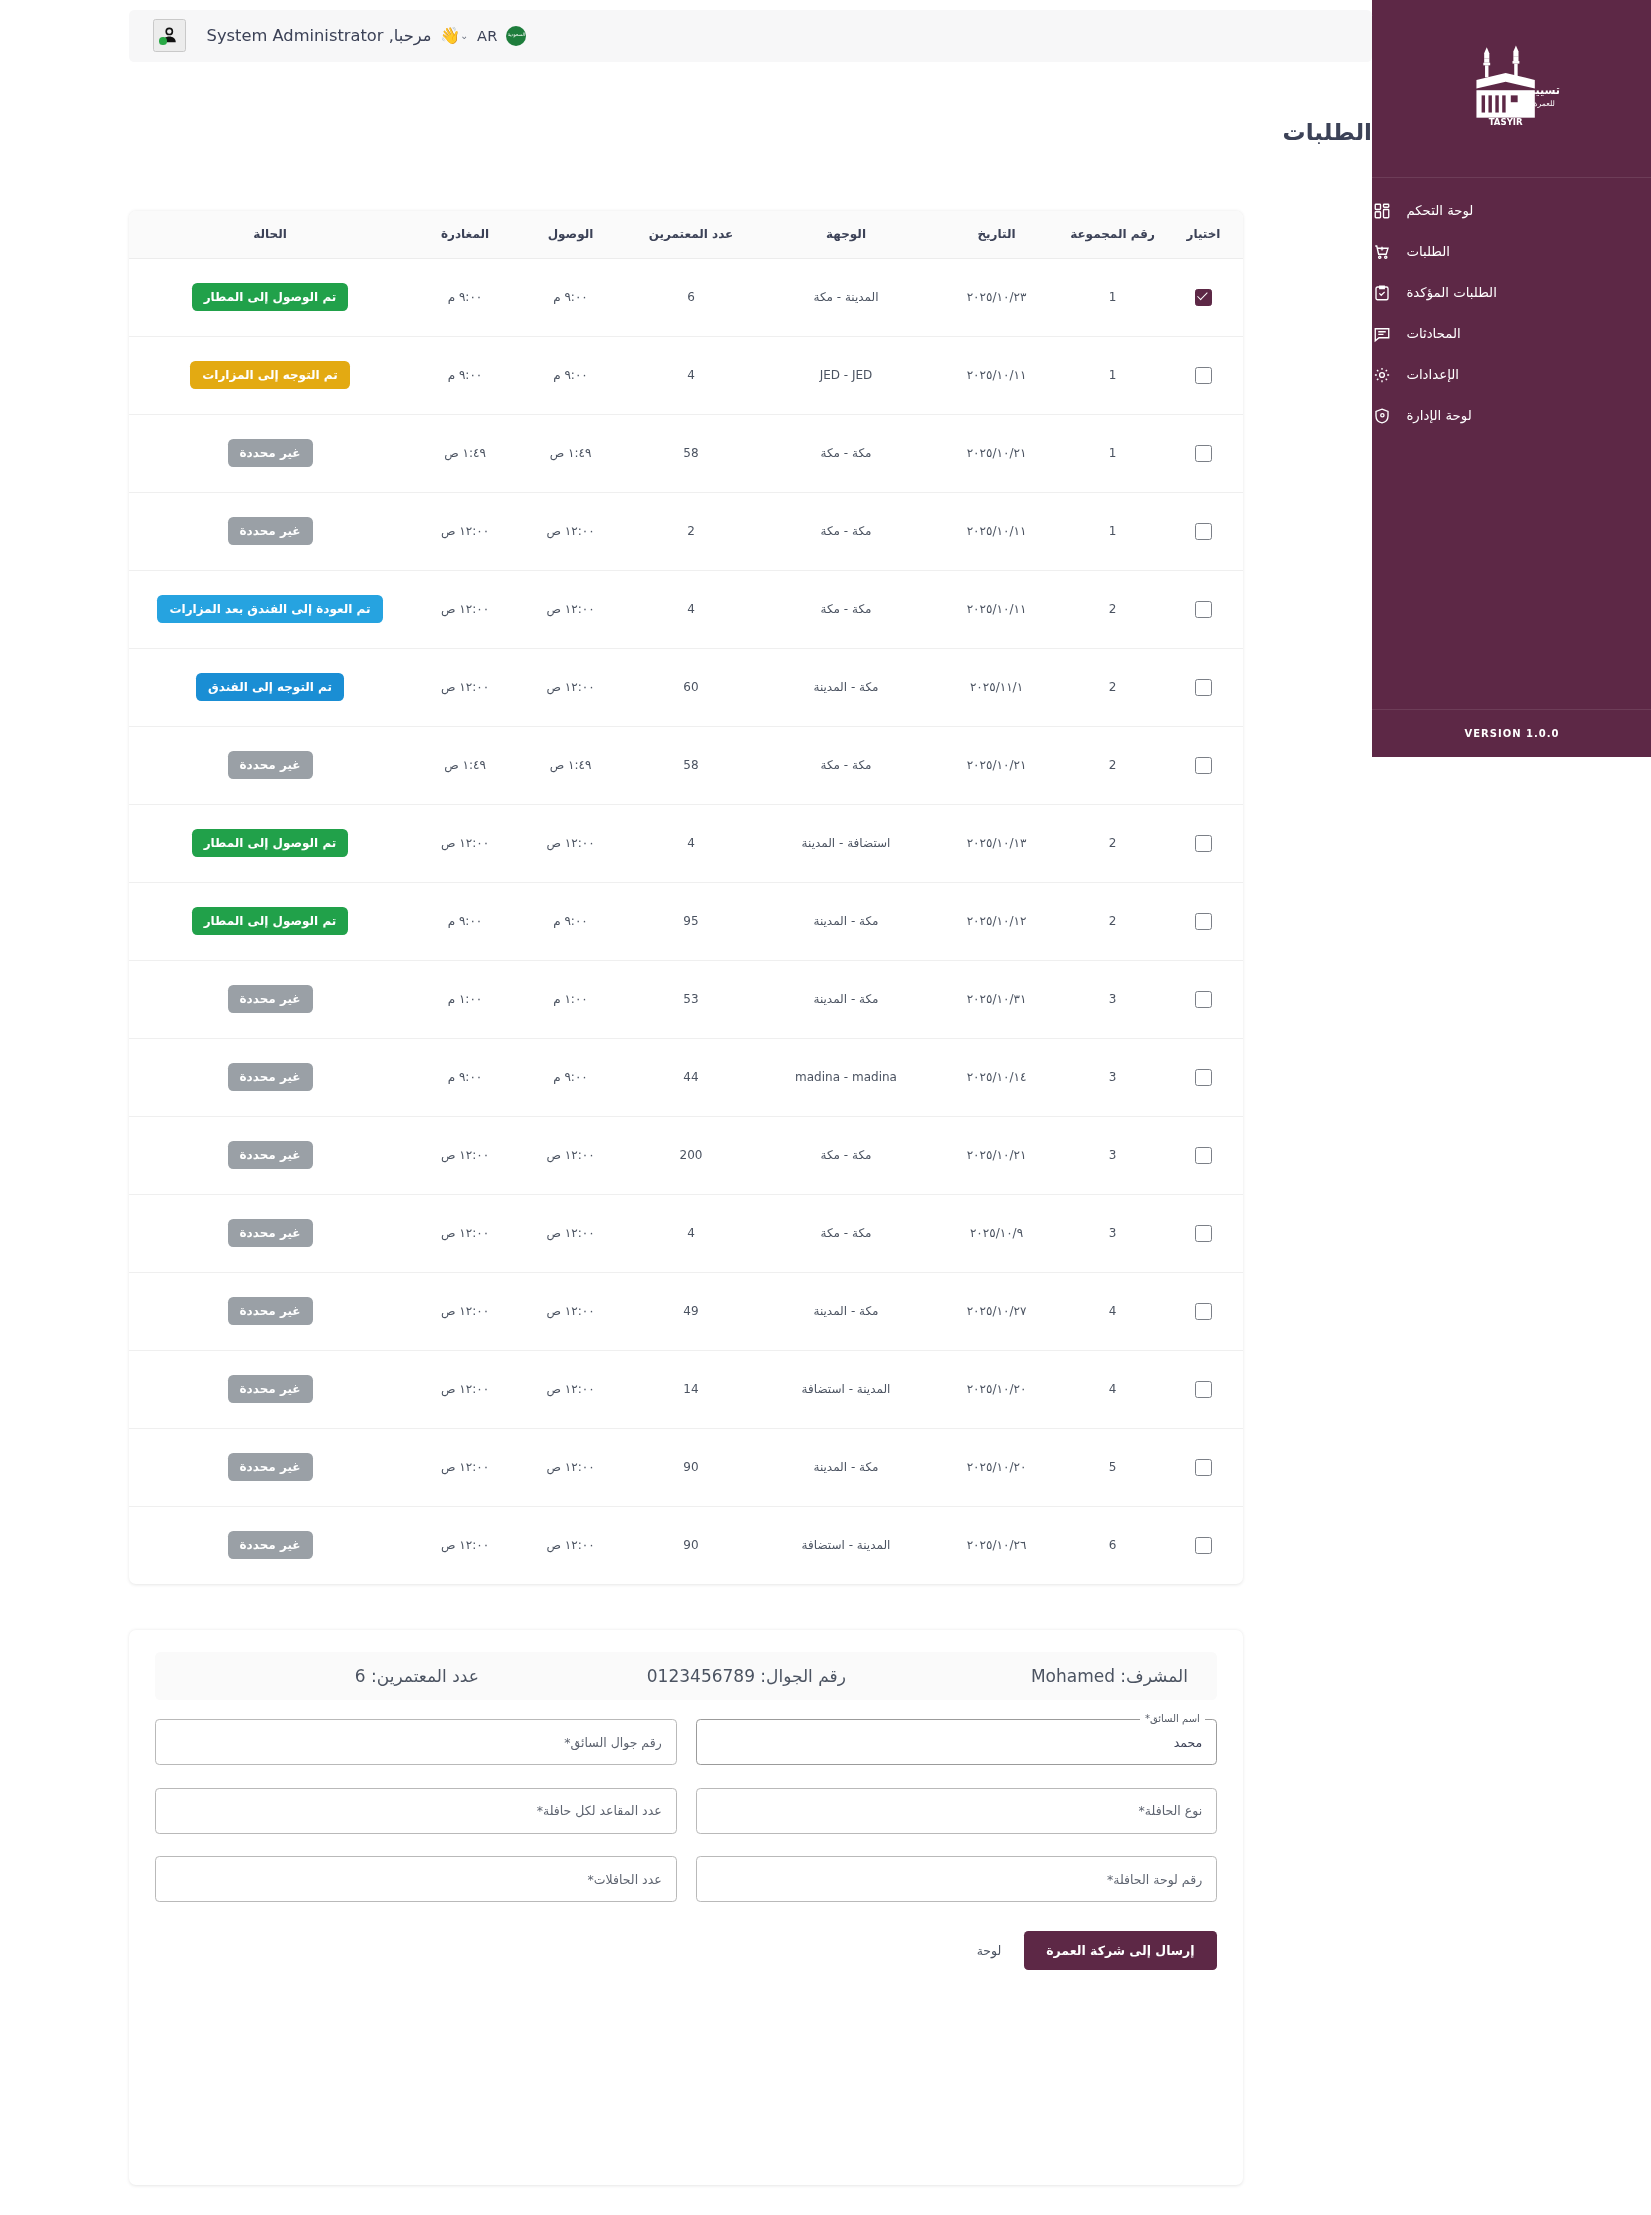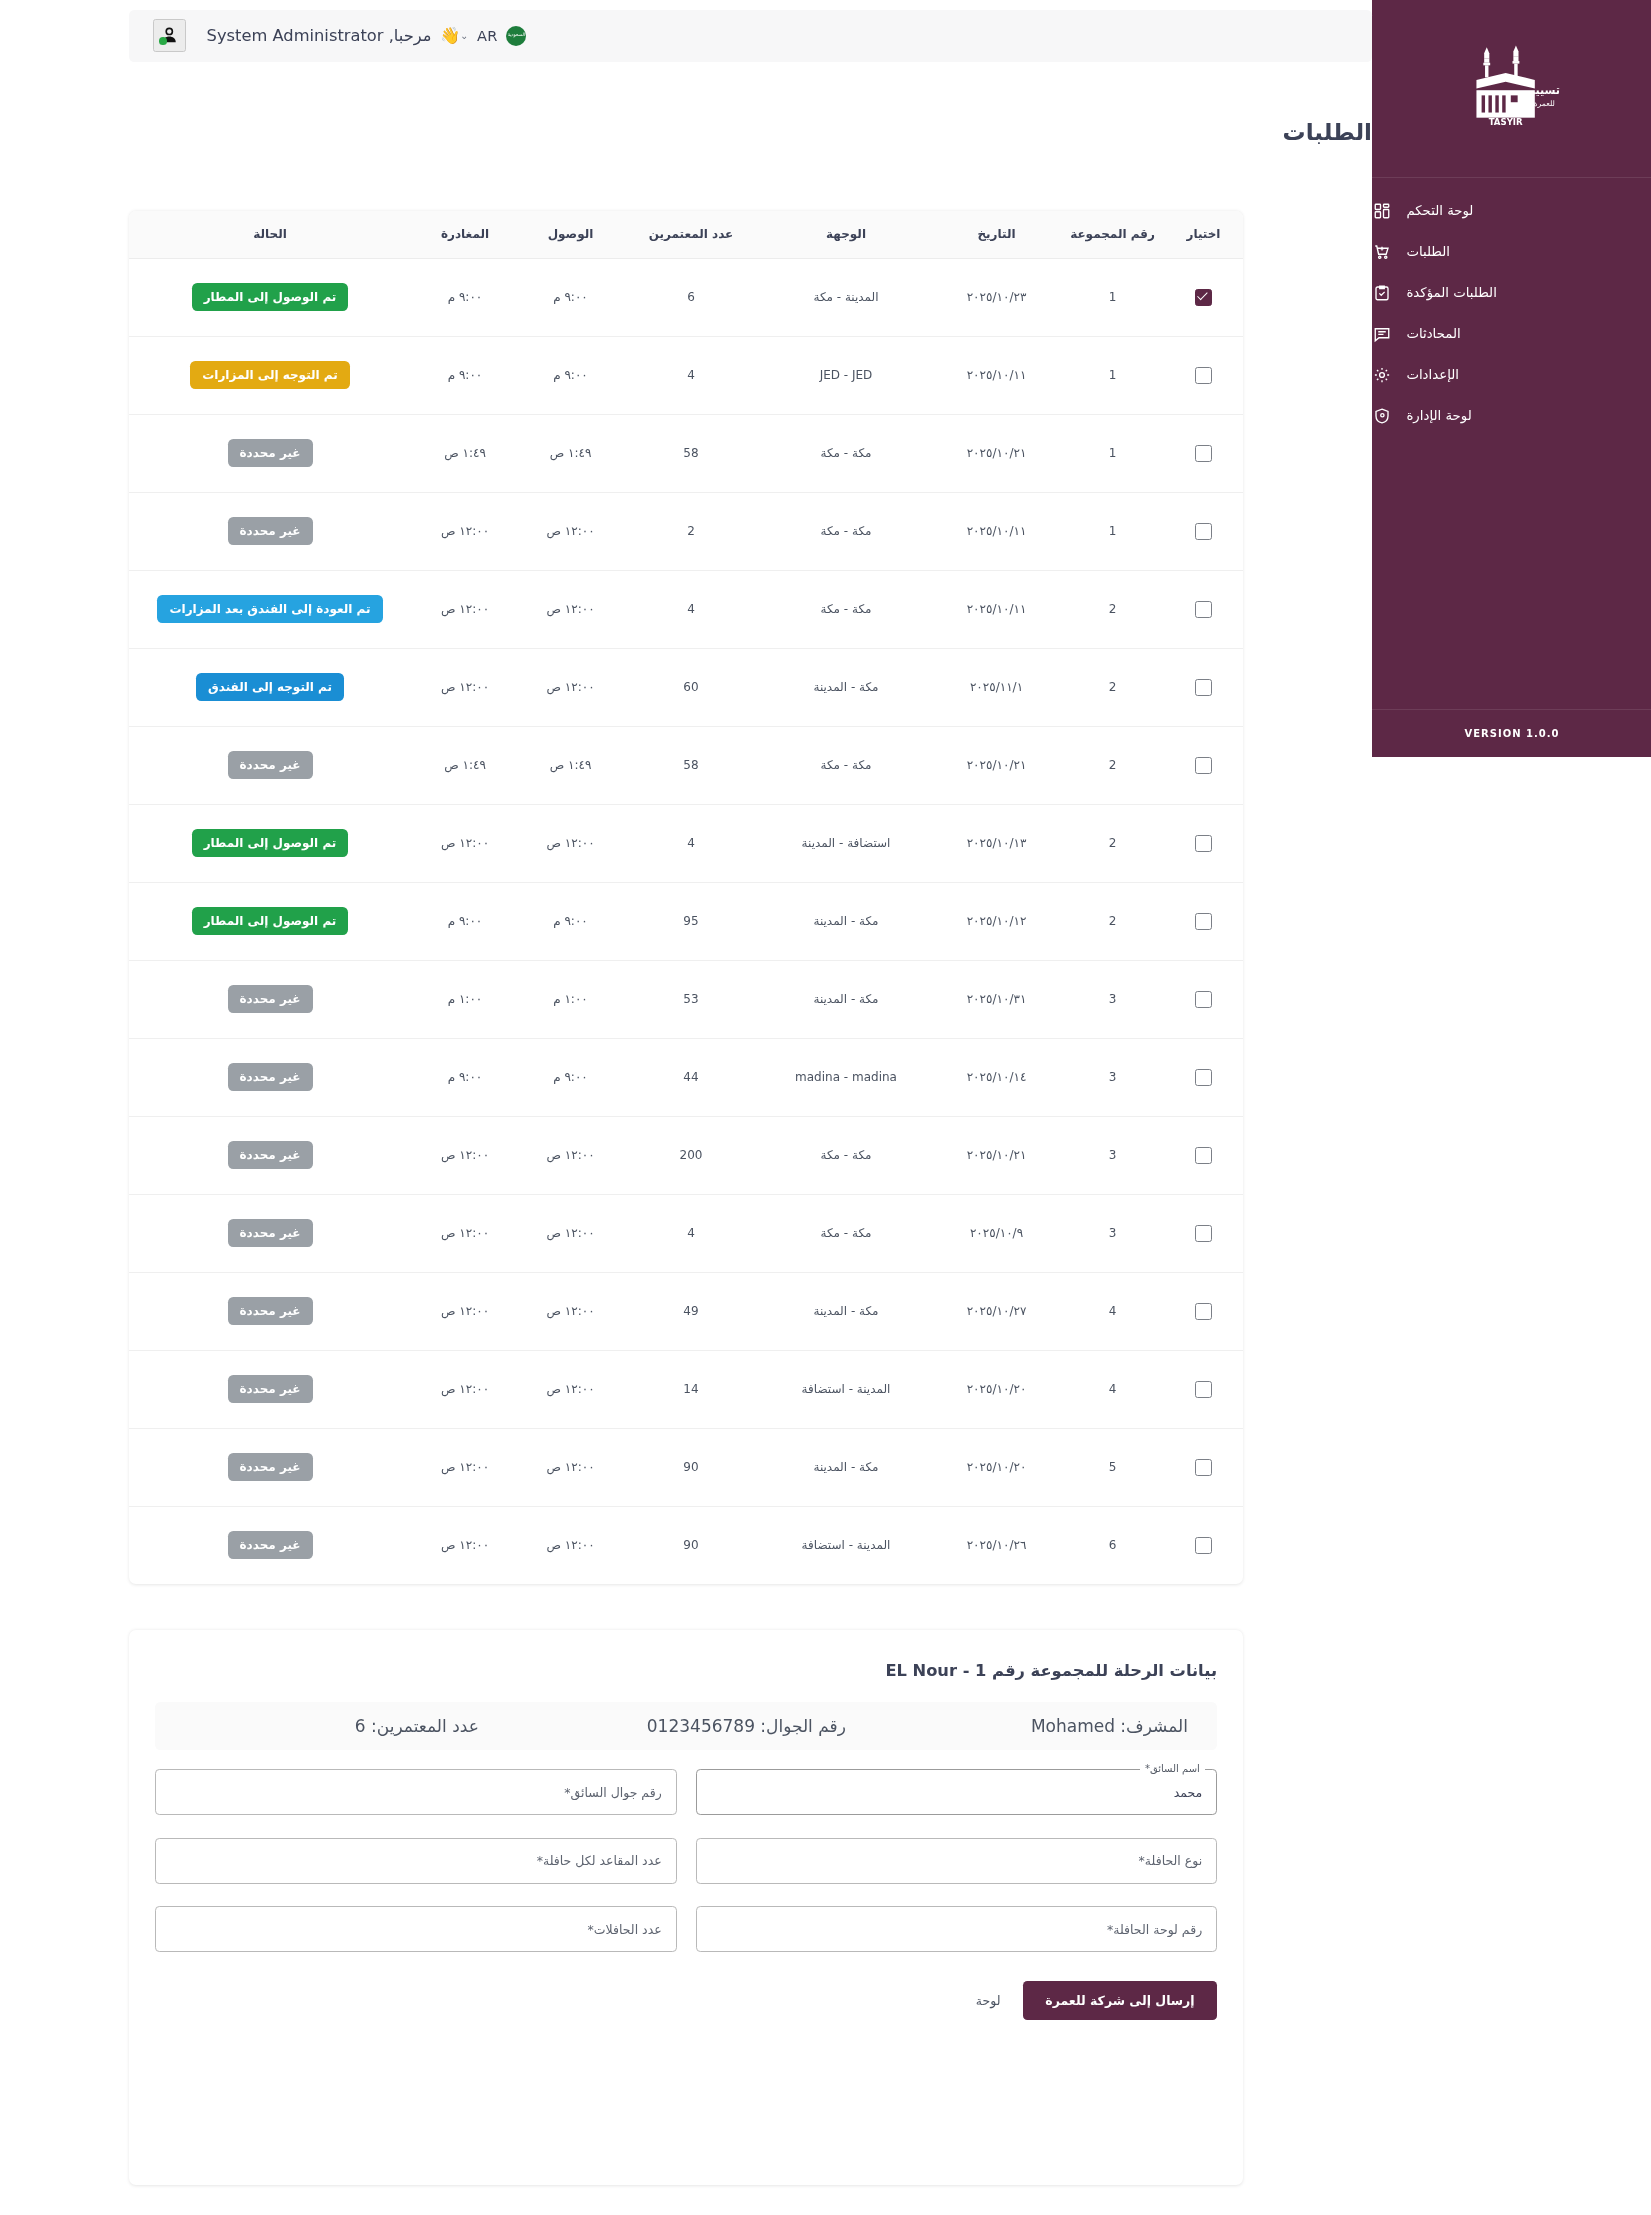--- a/index.html
+++ b/index.html
@@ -582,21 +582,20 @@
             <td>90</td>
             <td>١٢:٠٠ ص</td>
             <td>١٢:٠٠ ص</td>
             <td><span class="badge badge-gray">غير محددة</span></td>
           </tr>
         </tbody>
     </table>
   </section>
 
   <section class="card form-card">
-    <div class="form-title">بيانات الرحلة للمجموعة رقم 1 - EL Nour</div>
 
     <div class="info-bar">
       <span class="info-item">المشرف: Mohamed</span>
       <span class="info-item">رقم الجوال: 0123456789</span>
       <span class="info-item">عدد المعتمرين: 6</span>
     </div>
 
     <div class="form-grid">
       <div class="field floating">
         <span class="float-label">اسم السائق*</span>
@@ -615,20 +614,20 @@
 
       <div class="field">
         <input type="text" placeholder="رقم لوحة الحافلة*" style="">
       </div>
       <div class="field">
         <input type="text" placeholder="عدد الحافلات*" style="">
       </div>
     </div>
 
     <div class="form-actions">
-      <button class="btn-primary">إرسال إلى شركة للعمرة</button>
+      <button class="btn-primary">إرسال إلى شركة العمرة</button>
       <button class="btn-text">لوحة</button>
     </div>
   </section>
 
 
 </div>
 
 
 </body></html>

